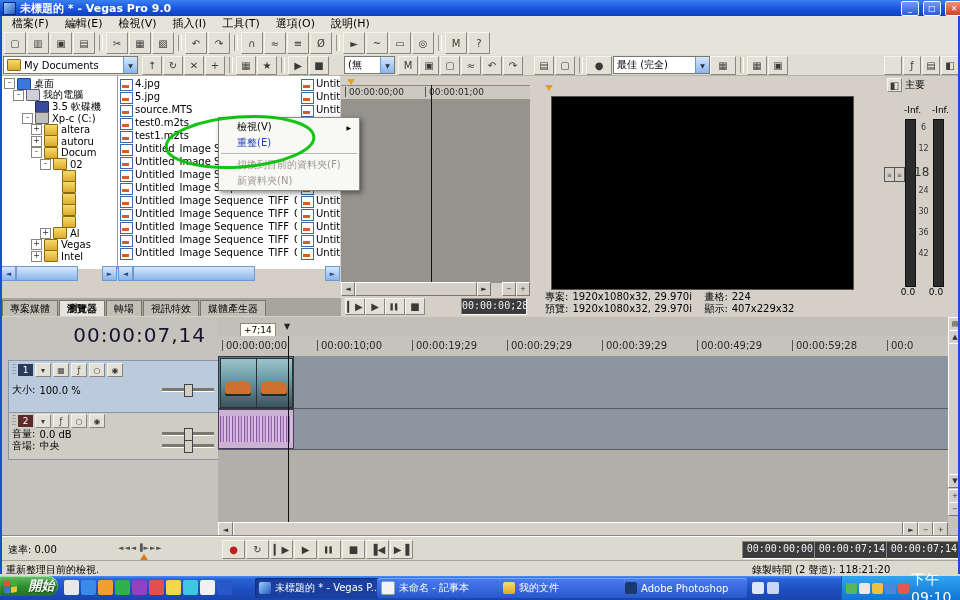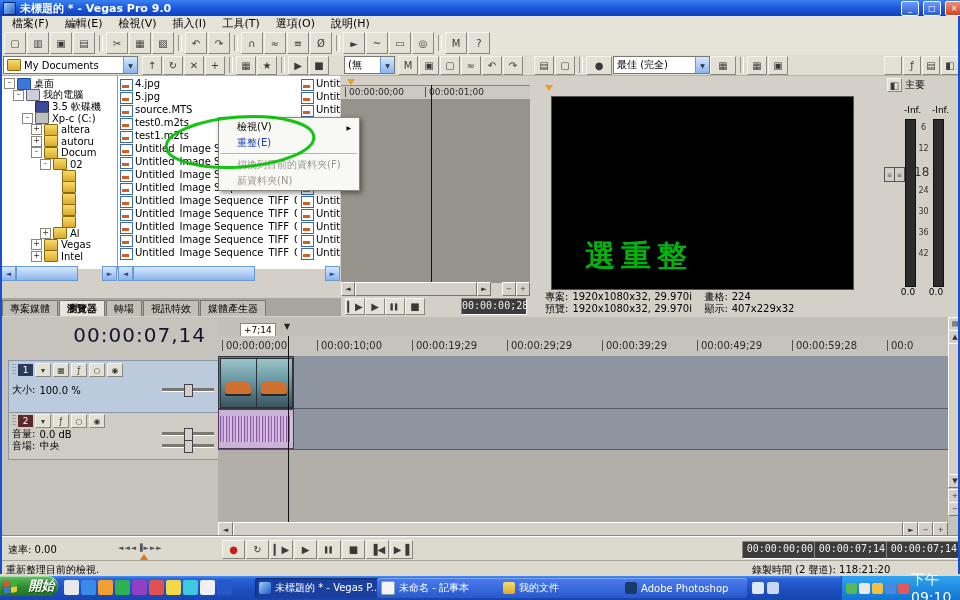--- a/index.html
+++ b/index.html
@@ -635,17 +635,16 @@
       <span>切換到目前的資料夾(F)</span>
     </div>
     <div class="mi disabled">
       <span>新資料夾(N)</span>
     </div>
   </div>
 
   <svg id="annot-svg" class="p" width="960" height="600">
     <ellipse cx="240" cy="142" rx="74" ry="25" transform="rotate(-4 240 142)" fill="none" stroke="#00c000" stroke-width="3" opacity="0.92"></ellipse>
   </svg>
-  <div class="annot" style="left:585px;top:236px">選重整</div>
 
   <div class="winedge p" style="left:0"></div>
   <div class="winedge p" style="left:958px"></div>
 </div>
 
 </body></html>

